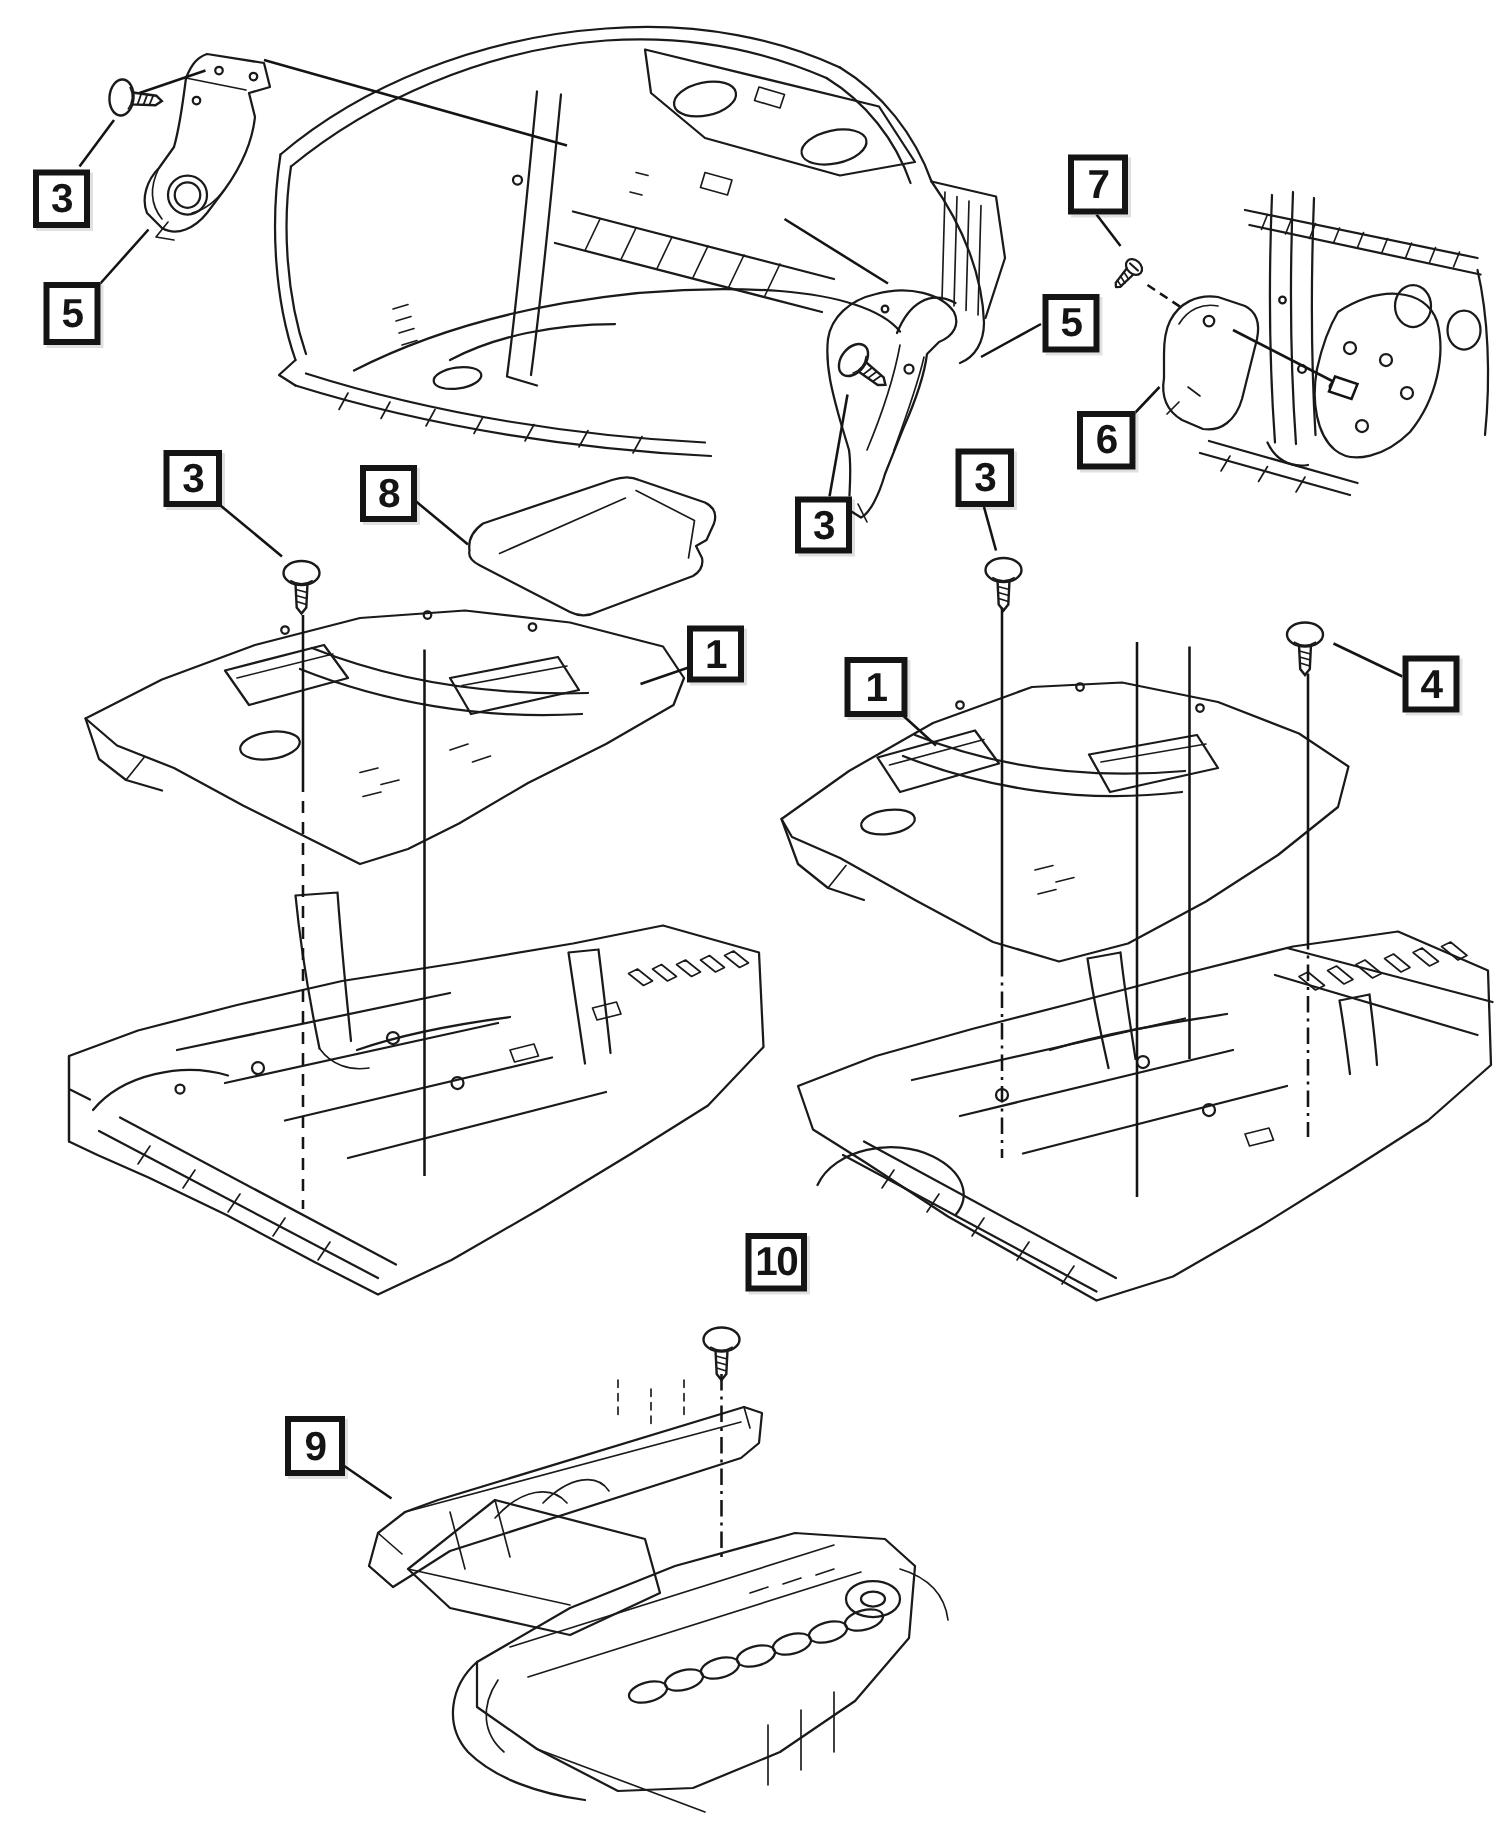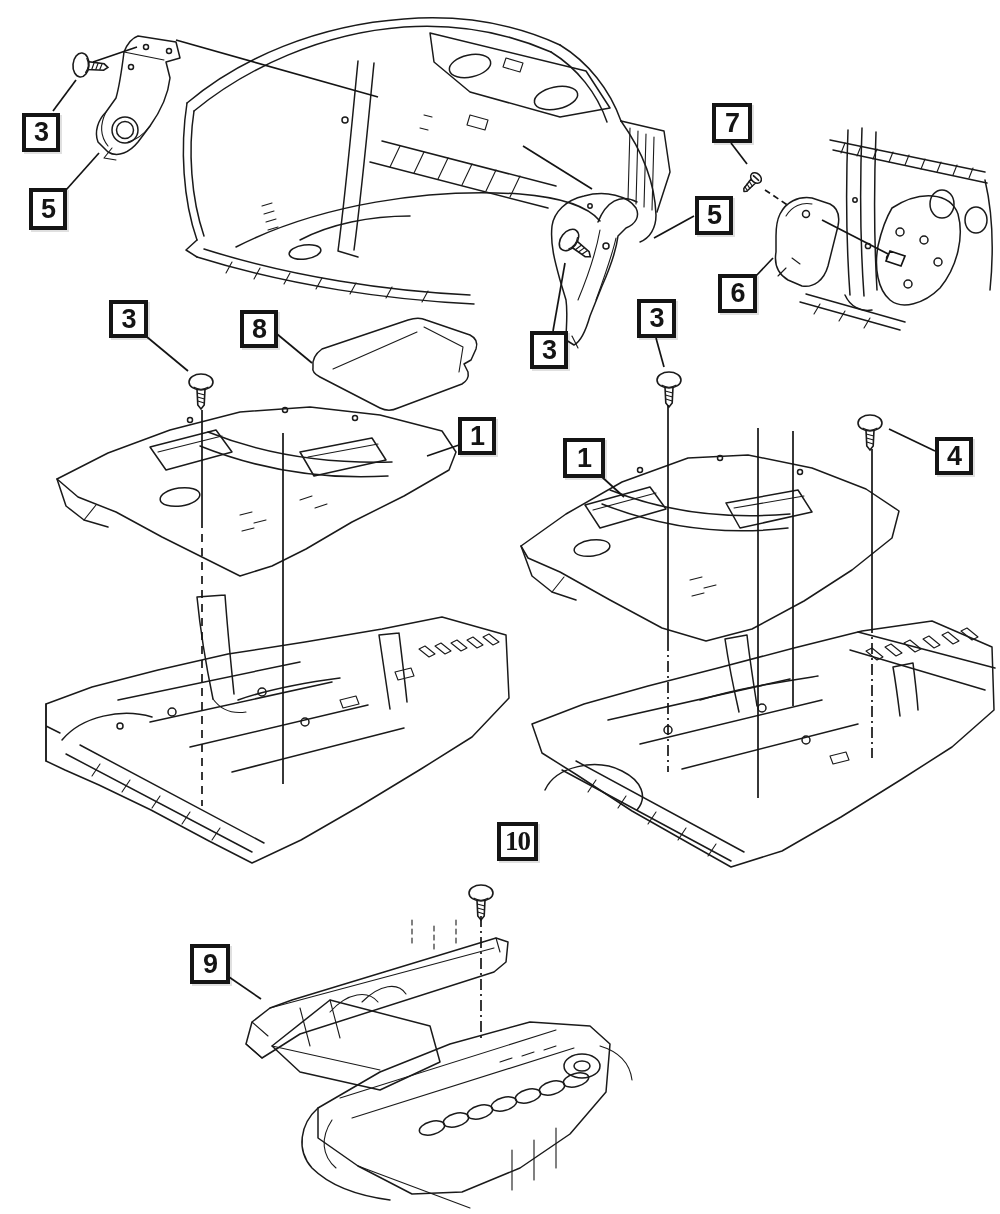--- a/index.html
+++ b/index.html
@@ -280,16 +280,16 @@
   <div class="callout" style="left:712px; top:103px; width:40px; height:40px;">7</div>
   <div class="callout" style="left:695px; top:196px; width:38px; height:39px;">5</div>
   <div class="callout" style="left:718px; top:274px; width:39px; height:39px;">6</div>
   <div class="callout" style="left:530px; top:331px; width:38px; height:38px;">3</div>
   <div class="callout" style="left:109px; top:300px; width:39px; height:38px;">3</div>
   <div class="callout" style="left:240px; top:310px; width:38px; height:38px;">8</div>
   <div class="callout" style="left:458px; top:417px; width:38px; height:38px;">1</div>
   <div class="callout" style="left:637px; top:299px; width:39px; height:39px;">3</div>
   <div class="callout" style="left:563px; top:438px; width:42px; height:40px;">1</div>
   <div class="callout" style="left:935px; top:437px; width:38px; height:38px;">4</div>
-  <div class="callout" style="left:497px; top:822px; width:41px; height:39px;font-family:Liberation Serif, serif;">10</div>
+  <div class="callout" style="left:497px; top:822px; width:41px; height:39px;">10</div>
   <div class="callout" style="left:190px; top:944px; width:40px; height:40px;">9</div>
 
 </div>
 
 </body></html>

